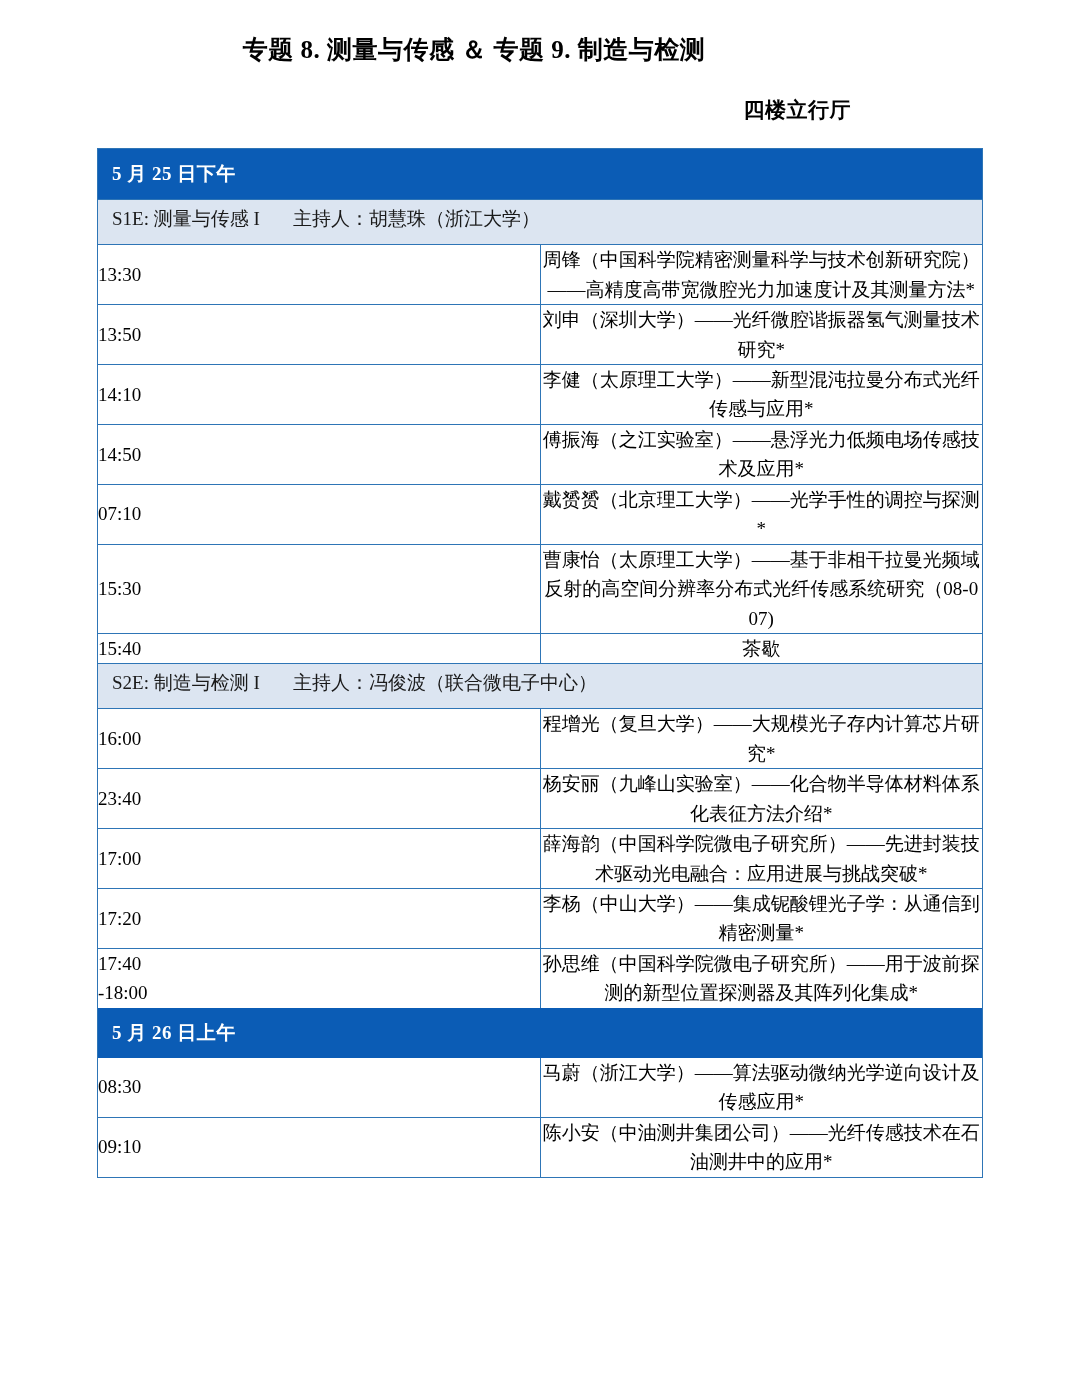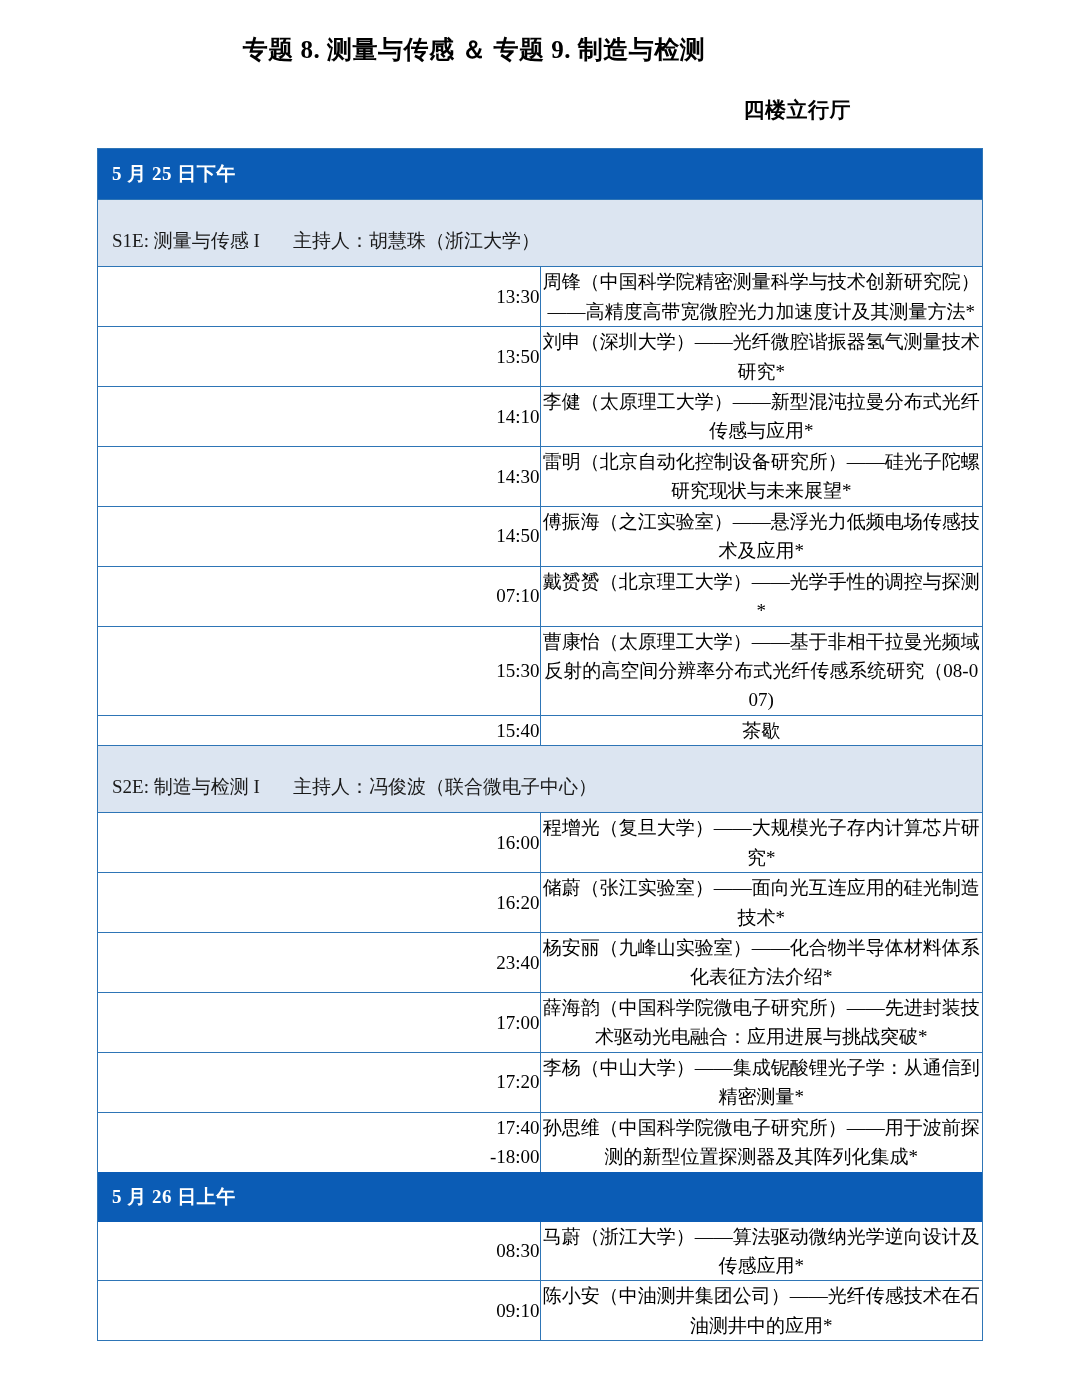--- a/index.html
+++ b/index.html
@@ -63,35 +63,35 @@
     font-weight: bold;
     padding: 12px 12px 12px 14px;
     letter-spacing: 0.5px;
     border: none;
   }
   
   tr.session-row td {
     background: #DCE5F1;
     color: #1a1a1a;
     font-size: 19px;
-    padding: 28px 0 12px 14px;
+    padding: 6px 0 12px 14px;
     border-top: 1px solid #2E75B6;
     border-bottom: 1px solid #2E75B6;
     white-space: pre;
   }
   
   tr.talk-row td {
     border-top: 1px solid #2E75B6;
     background: #ffffff;
     font-size: 19px;
     line-height: 1.55;
   }
   td.time-cell {
     width: 90px;
-    text-align: right;
+    text-align: left;
     border-right: 1px solid #2E75B6;
     padding: 9px 4px 9px 4px;
     white-space: pre-line;
     vertical-align: middle;
     font-size: 19px;
   }
   td.talk-cell {
     padding: 9px 10px 9px 11px;
     text-align: center;
     vertical-align: middle;
@@ -125,24 +125,20 @@
           </tr>
           <tr class="talk-row">
             <td class="time-cell">13:50</td>
             <td class="talk-cell">刘申（深圳大学）——光纤微腔谐振器氢气测量技术研究*</td>
           </tr>
           <tr class="talk-row">
             <td class="time-cell">14:10</td>
             <td class="talk-cell">李健（太原理工大学）——新型混沌拉曼分布式光纤传感与应用*</td>
           </tr>
           <tr class="talk-row">
-            <td class="time-cell">14:30</td>
-            <td class="talk-cell">雷明（北京自动化控制设备研究所）——硅光子陀螺研究现状与未来展望*</td>
-          </tr>
-          <tr class="talk-row">
             <td class="time-cell">14:50</td>
             <td class="talk-cell">傅振海（之江实验室）——悬浮光力低频电场传感技术及应用*</td>
           </tr>
           <tr class="talk-row">
             <td class="time-cell">07:10</td>
             <td class="talk-cell">戴赟赟（北京理工大学）——光学手性的调控与探测*</td>
           </tr>
           <tr class="talk-row">
             <td class="time-cell">15:30</td>
             <td class="talk-cell">曹康怡（太原理工大学）——基于非相干拉曼光频域反射的高空间分辨率分布式光纤传感系统研究（08-007)</td>
@@ -150,24 +146,20 @@
           <tr class="talk-row">
             <td class="time-cell">15:40</td>
             <td class="talk-cell">茶歇</td>
           </tr>
           <tr class="session-row">
             <td colspan="2">S2E: 制造与检测 I       主持人：冯俊波（联合微电子中心）</td>
           </tr>
           <tr class="talk-row first-talk">
             <td class="time-cell">16:00</td>
             <td class="talk-cell">程增光（复旦大学）——大规模光子存内计算芯片研究*</td>
-          </tr>
-          <tr class="talk-row">
-            <td class="time-cell">16:20</td>
-            <td class="talk-cell">储蔚（张江实验室）——面向光互连应用的硅光制造技术*</td>
           </tr>
           <tr class="talk-row">
             <td class="time-cell">23:40</td>
             <td class="talk-cell">杨安丽（九峰山实验室）——化合物半导体材料体系化表征方法介绍*</td>
           </tr>
           <tr class="talk-row">
             <td class="time-cell">17:00</td>
             <td class="talk-cell">薛海韵（中国科学院微电子研究所）——先进封装技术驱动光电融合：应用进展与挑战突破*</td>
           </tr>
           <tr class="talk-row">

